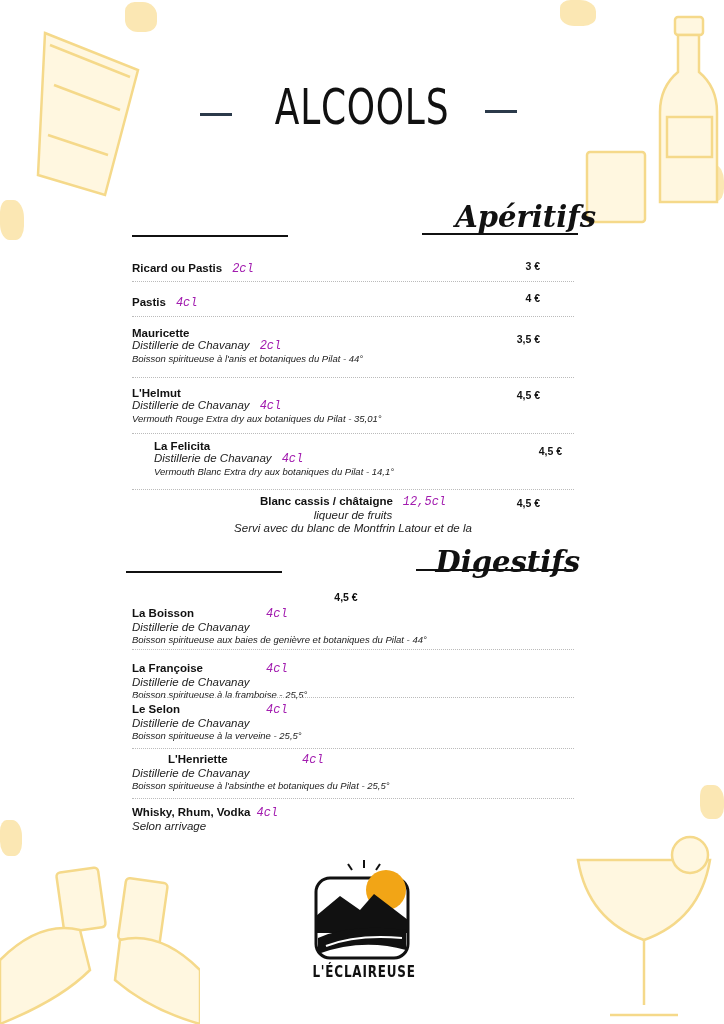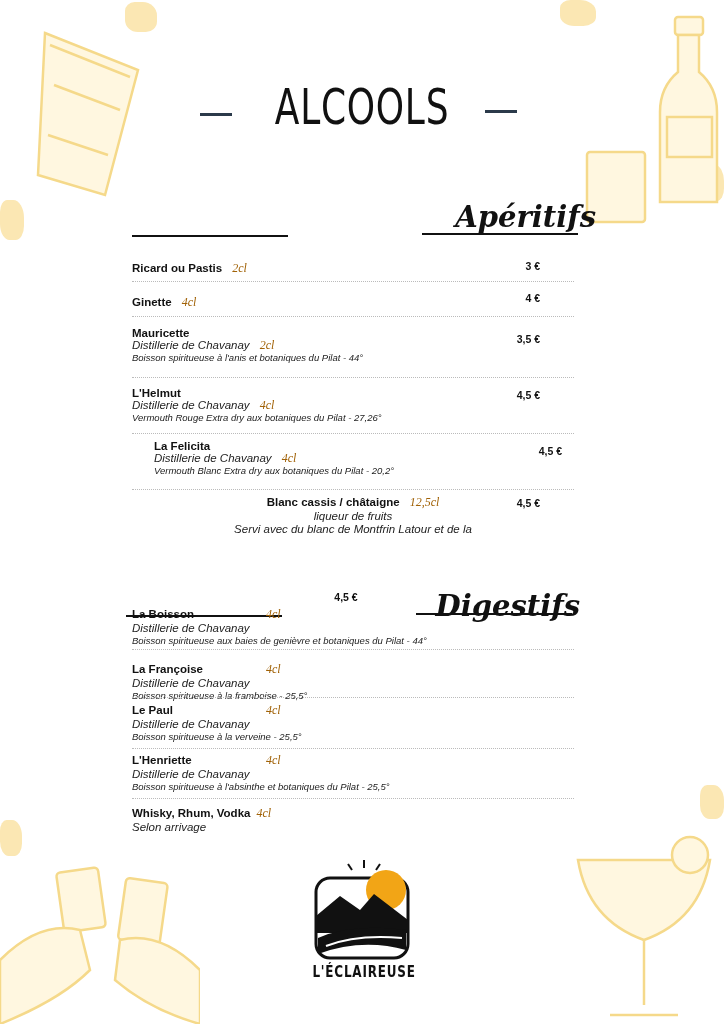--- a/index.html
+++ b/index.html
@@ -6,21 +6,21 @@
   body{width:724px;height:1024px;position:relative;background:#fff;overflow:hidden;font-family:"Liberation Sans",sans-serif;color:#111;}
   .deco{position:absolute;}
   .blob{position:absolute;background:#fbe7b3;border-radius:30% 45% 35% 40%;}
   .title{position:absolute;top:78px;left:0;width:724px;text-align:center;font-family:"DejaVu Sans",sans-serif;font-size:50px;letter-spacing:1px;transform:scaleX(0.72);color:#111;font-weight:normal;}
   .tdash{position:absolute;top:113px;width:32px;height:3px;background:#2b3a4a;}
   .sec-head{position:absolute;left:0;width:724px;height:40px;}
   .sec-head .line{position:absolute;height:2px;background:#111;}
   .sec-head .label{position:absolute;width:596px;text-align:right;font-family:"DejaVu Serif",serif;font-style:italic;font-weight:bold;font-size:29px;color:#111;}
   .item{position:absolute;left:132px;width:442px;}
   .item .name{font-weight:bold;font-size:11.5px;}
-  .item .size{font-family:Liberation Serif, serif;font-style:italic;color:#a16207;font-size:12px;margin-left:10px;font-weight:normal;}
+  .item .size{font-family:Liberation Mono, monospace;font-style:italic;color:#a21caf;font-size:12px;margin-left:10px;font-weight:normal;}
   .item .sub{font-style:italic;font-size:11.5px;color:#222;line-height:13px;}
   .item .desc{font-style:italic;font-size:9.5px;color:#222;line-height:12px;}
   .item .price{position:absolute;right:34px;top:0;font-weight:bold;font-size:10.5px;}
   .sep{position:absolute;left:132px;width:442px;border-top:1px dotted #bbb;}
   .dprice{position:absolute;top:591px;left:0;width:692px;text-align:center;font-weight:bold;font-size:10.5px;}
   .logo{position:absolute;left:312px;top:858px;width:100px;}
   .logo-name{position:absolute;left:300px;top:963px;width:124px;text-align:center;font-family:"DejaVu Sans",sans-serif;font-weight:bold;font-size:15px;transform:scaleX(0.8);letter-spacing:1px;}
 </style>
 </head>
 <body>
@@ -78,57 +78,57 @@
   <div class="line" style="left:422px;width:156px;top:33px;"></div>
 </div>
 
 <div class="item" style="top:258px;">
   <span class="name">Ricard ou Pastis</span><span class="size">2cl</span>
   <span class="price" style="top:2px;">3 €</span>
 </div>
 <div class="sep" style="top:281px;"></div>
 
 <div class="item" style="top:292px;">
-  <span class="name">Ginette</span><span class="size">4cl</span>
+  <span class="name">Pastis</span><span class="size">4cl</span>
   <span class="price">4 €</span>
 </div>
 <div class="sep" style="top:316px;"></div>
 
 <div class="item" style="top:327px;">
   <div class="name">Mauricette</div>
   <div class="sub"><span>Distillerie de Chavanay</span><span class="size">2cl</span></div>
   <div class="desc">Boisson spiritueuse à l'anis et botaniques du Pilat - 44°</div>
   <span class="price" style="top:6px;">3,5 €</span>
 </div>
 <div class="sep" style="top:377px;"></div>
 
 <div class="item" style="top:387px;">
   <div class="name">L'Helmut</div>
   <div class="sub"><span>Distillerie de Chavanay</span><span class="size">4cl</span></div>
-  <div class="desc">Vermouth Rouge Extra dry aux botaniques du Pilat - 27,26°</div>
+  <div class="desc">Vermouth Rouge Extra dry aux botaniques du Pilat - 35,01°</div>
   <span class="price" style="top:2px;">4,5 €</span>
 </div>
 <div class="sep" style="top:433px;"></div>
 
 <div class="item" style="top:440px;margin-left:22px;">
   <div class="name">La Felicita</div>
   <div class="sub"><span>Distillerie de Chavanay</span><span class="size">4cl</span></div>
-  <div class="desc">Vermouth Blanc Extra dry aux botaniques du Pilat - 20,2°</div>
+  <div class="desc">Vermouth Blanc Extra dry aux botaniques du Pilat - 14,1°</div>
   <span class="price" style="top:5px;">4,5 €</span>
 </div>
 <div class="sep" style="top:489px;"></div>
 
 <div class="item" style="top:495px;text-align:center;">
   <div class="name"><span>Blanc cassis / châtaigne</span><span class="size">12,5cl</span></div>
   <div class="sub">liqueur de fruits</div>
   <div class="sub">Servi avec du blanc de Montfrin Latour et de la</div>
   <span class="price" style="top:2px;">4,5 €</span>
 </div>
 
-<div class="sec-head" style="top:545px;margin-top:44px;">
+<div class="sec-head" style="top:545px;">
   <div class="line" style="left:126px;width:156px;top:26px;"></div>
   <div class="label" style="top:0;left:-16px;">Digestifs</div>
   <div class="line" style="left:416px;width:156px;top:24px;"></div>
 </div>
 <div class="dprice">4,5 €</div>
 
 <div class="item" style="top:607px;">
   <div class="name"><span style="display:inline-block;width:130px;">La Boisson</span><span class="size" style="margin-left:4px;">4cl</span></div>
   <div class="sub">Distillerie de Chavanay</div>
   <div class="desc">Boisson spiritueuse aux baies de genièvre et botaniques du Pilat - 44°</div>
@@ -136,28 +136,28 @@
 <div class="sep" style="top:649px;"></div>
 
 <div class="item" style="top:654px;margin-top:8px;">
   <div class="name"><span style="display:inline-block;width:130px;">La Françoise</span><span class="size" style="margin-left:4px;">4cl</span></div>
   <div class="sub">Distillerie de Chavanay</div>
   <div class="desc">Boisson spiritueuse à la framboise - 25,5°</div>
 </div>
 <div class="sep" style="top:697px;"></div>
 
 <div class="item" style="top:703px;">
-  <div class="name"><span style="display:inline-block;width:130px;">Le Paul</span><span class="size" style="margin-left:4px;">4cl</span></div>
+  <div class="name"><span style="display:inline-block;width:130px;">Le Selon</span><span class="size" style="margin-left:4px;">4cl</span></div>
   <div class="sub">Distillerie de Chavanay</div>
   <div class="desc">Boisson spiritueuse à la verveine - 25,5°</div>
 </div>
 <div class="sep" style="top:748px;"></div>
 
 <div class="item" style="top:753px;">
-  <div class="name"><span style="display:inline-block;width:130px;">L'Henriette</span><span class="size" style="margin-left:4px;">4cl</span></div>
+  <div class="name"><span style="display:inline-block;width:130px;margin-left:36px;">L'Henriette</span><span class="size" style="margin-left:4px;">4cl</span></div>
   <div class="sub">Distillerie de Chavanay</div>
   <div class="desc">Boisson spiritueuse à l'absinthe et botaniques du Pilat - 25,5°</div>
 </div>
 <div class="sep" style="top:798px;"></div>
 
 <div class="item" style="top:806px;">
   <div class="name"><span>Whisky, Rhum, Vodka</span><span class="size" style="margin-left:6px;">4cl</span></div>
   <div class="sub">Selon arrivage</div>
 </div>
 

